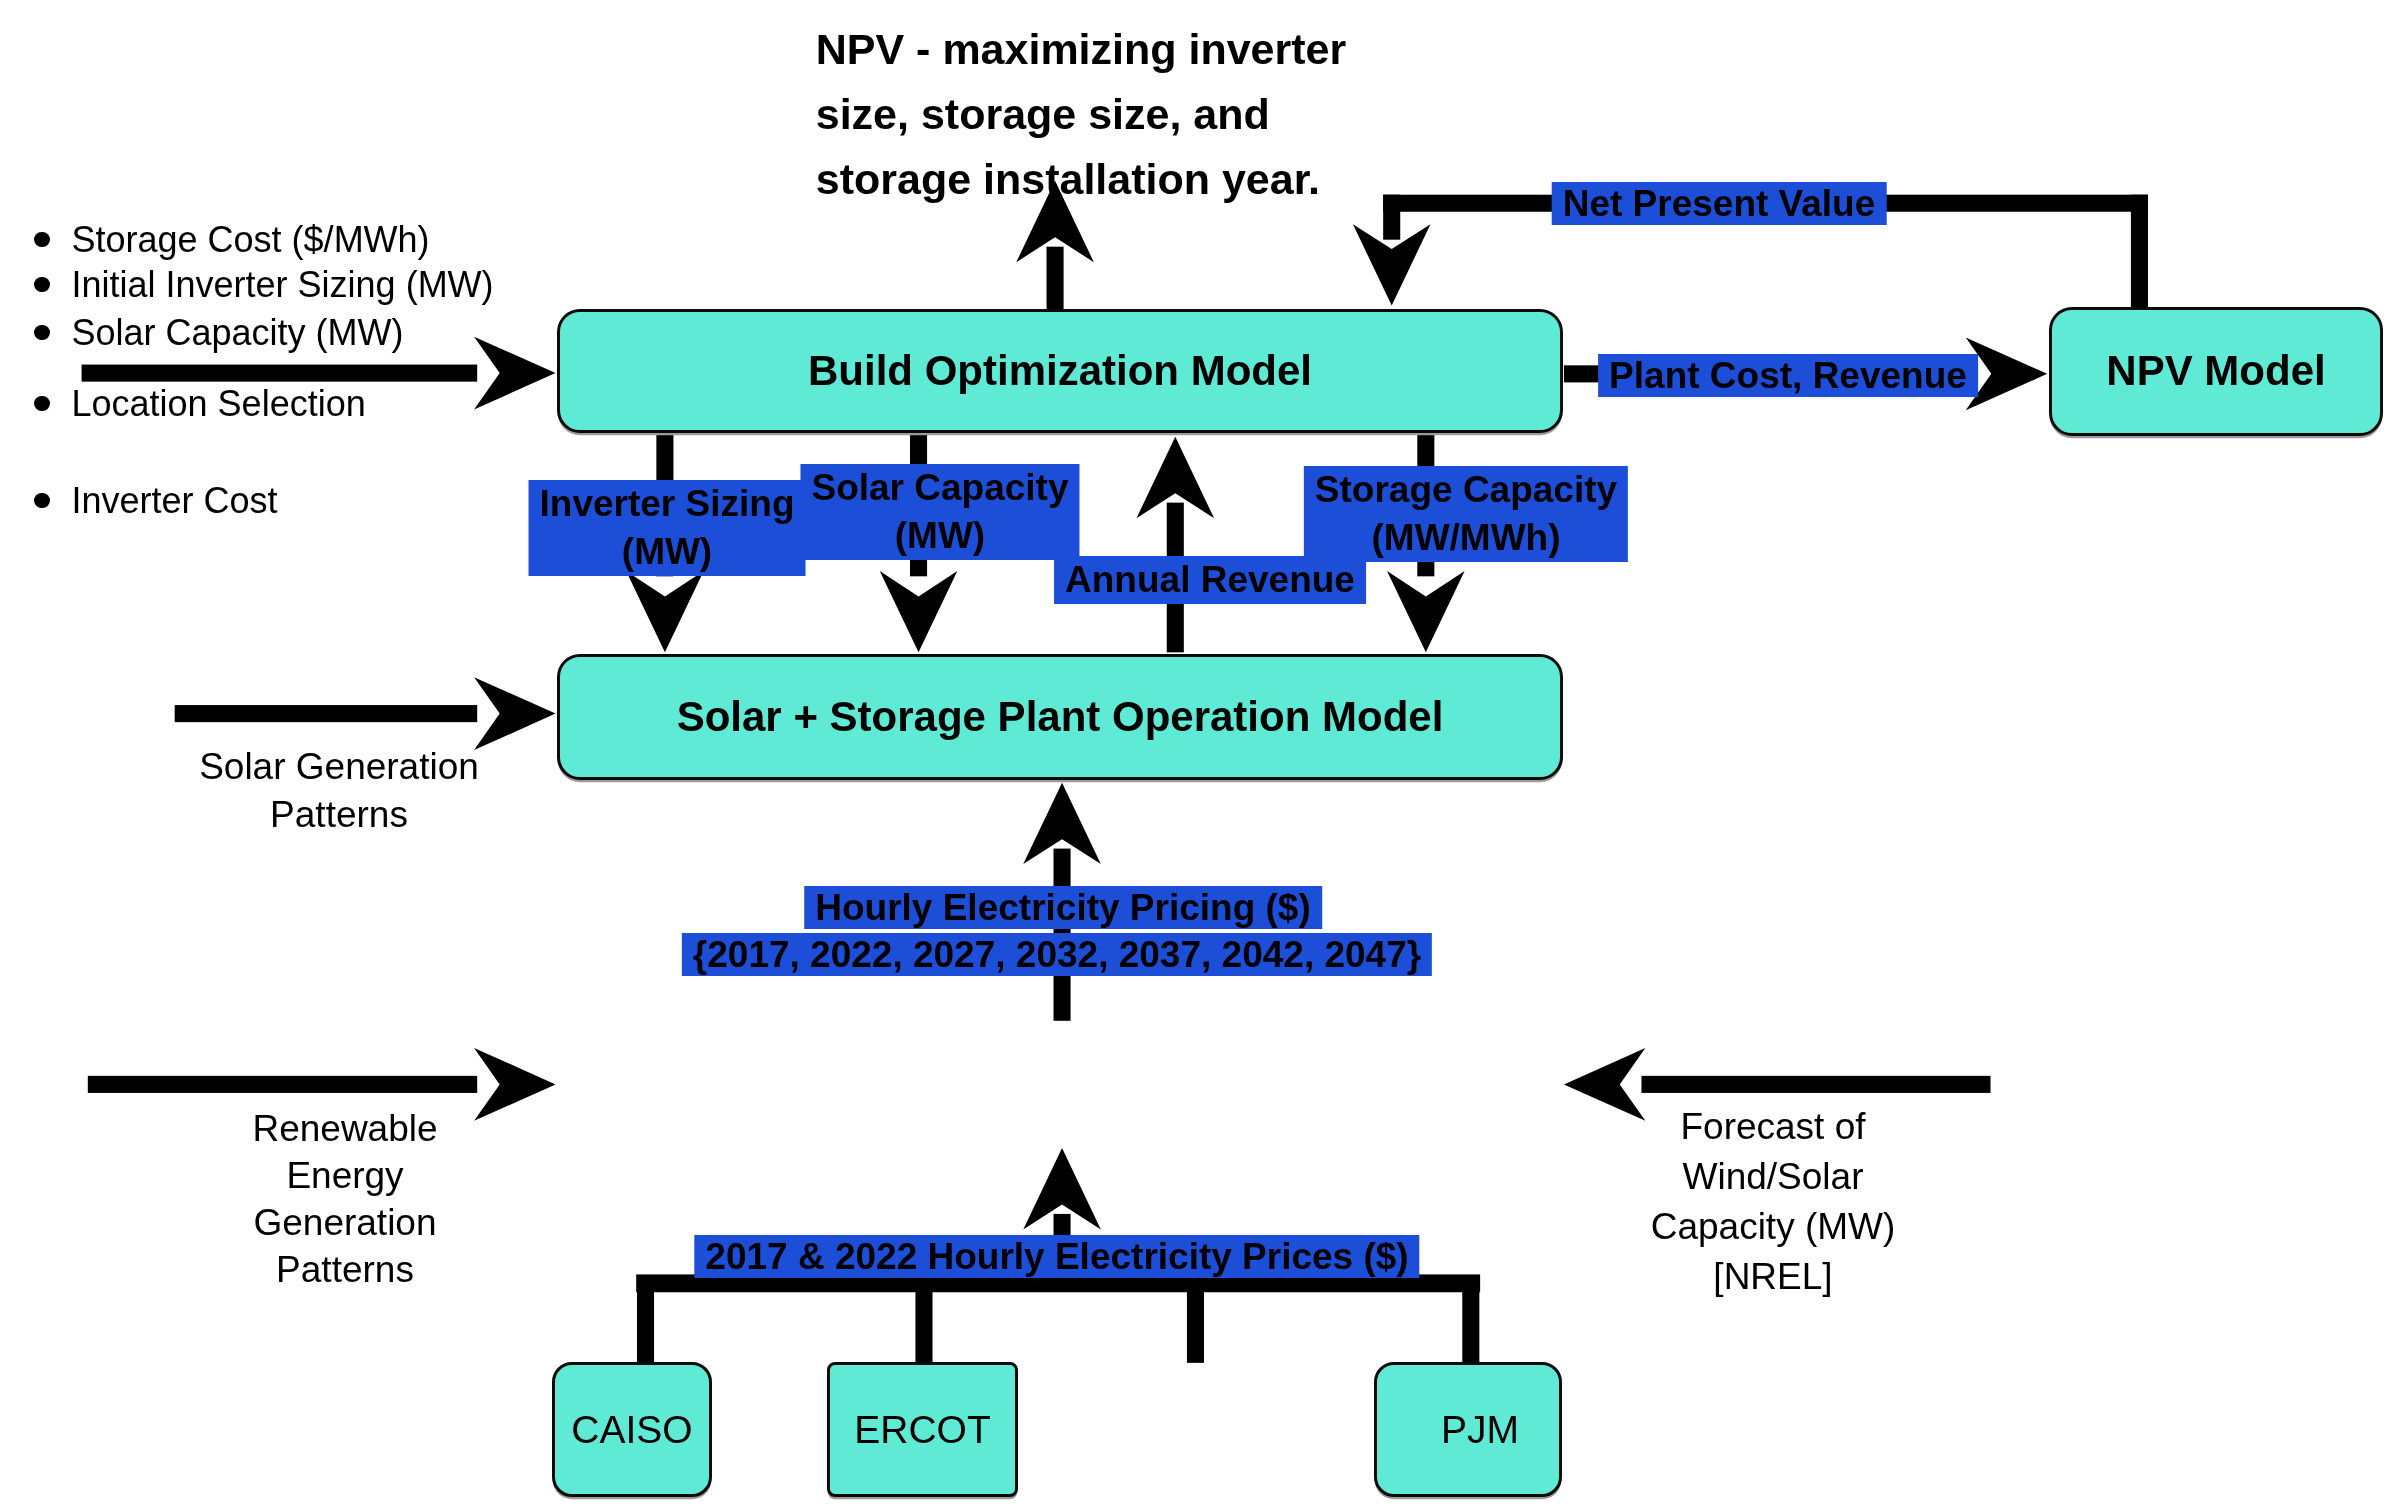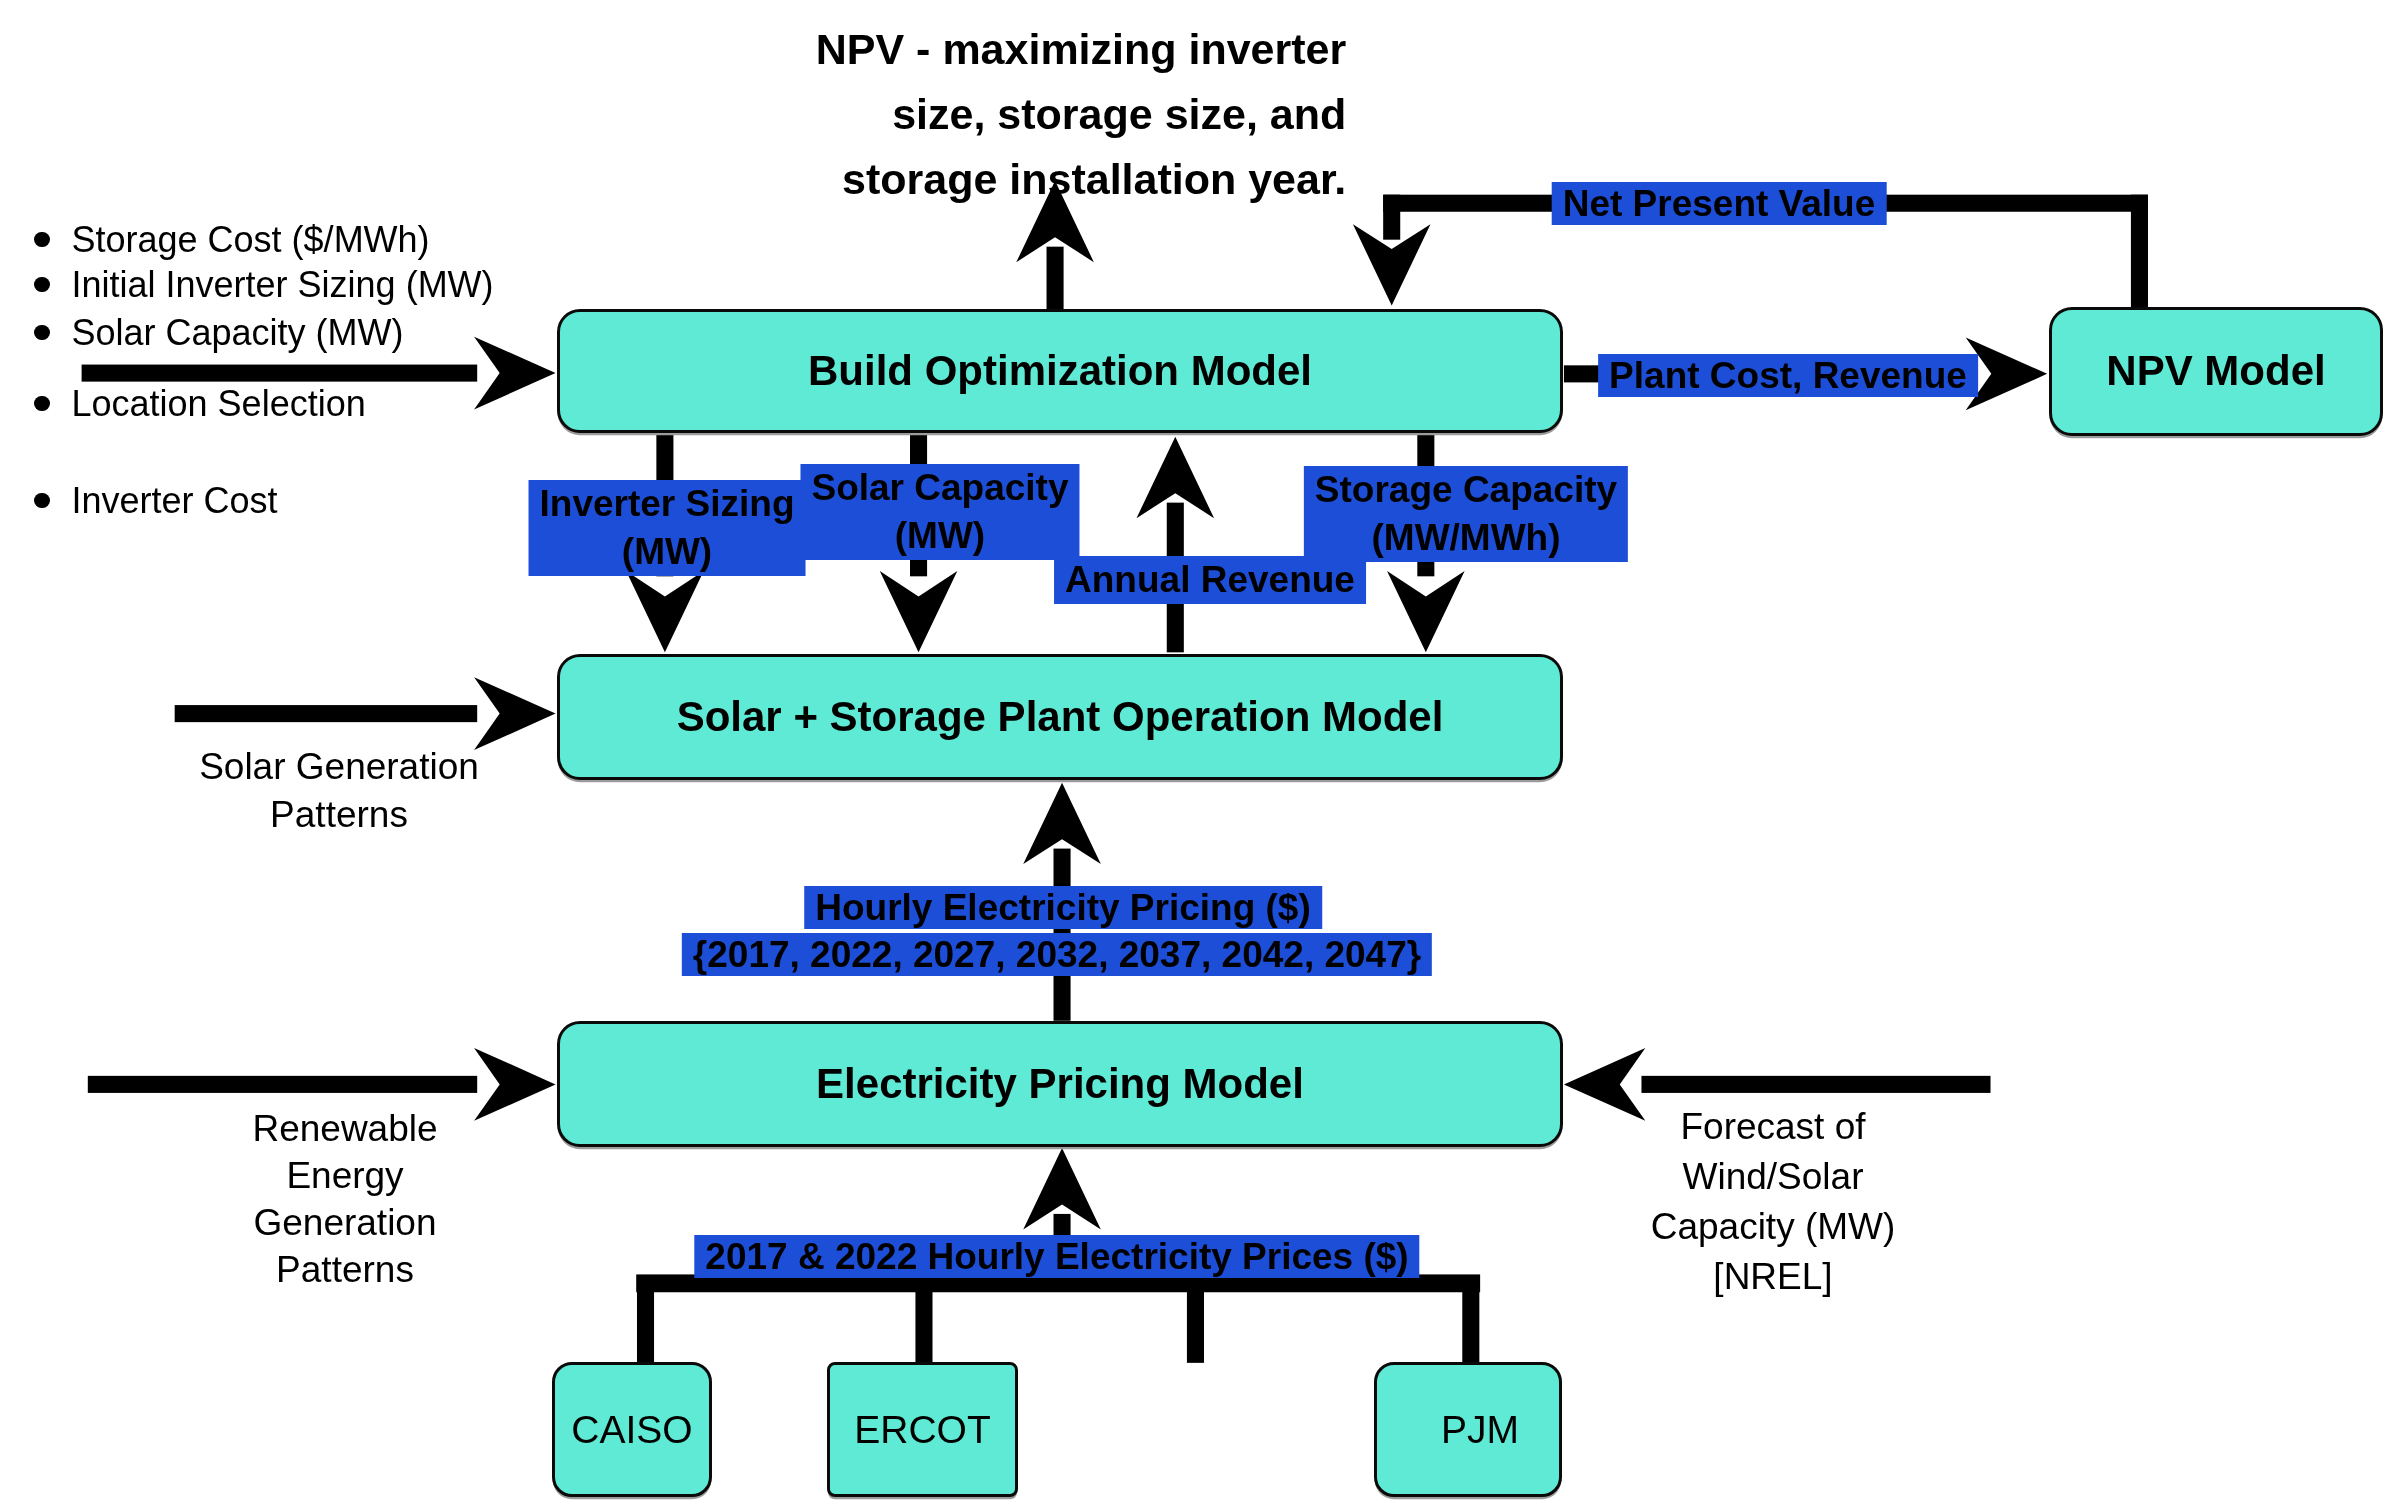--- a/index.html
+++ b/index.html
@@ -31,21 +31,21 @@
     position:absolute;
     font-size:37px;
     line-height:48px;
     text-align:center;
     white-space:pre-line;
     transform:translateX(-50%);
   }
   .lbl.bg{background:#1d4ed8;padding:0 11px;font-weight:bold;}
   .big-title{
     font-size:43px;line-height:65px;font-weight:bold;
-    text-align:right;transform:translateX(-50%);
+    text-align:left;transform:translateX(-50%);
     position:absolute;white-space:pre-line;
   }
   .bullet-row{
     position:absolute;
     display:flex;align-items:center;
     font-size:36px;line-height:47px;
     white-space:nowrap;
   }
   .dot{
     width:15.5px;height:15.5px;border-radius:50%;
@@ -136,23 +136,20 @@
   </svg>
 
   <div class="node" style="left:557px;top:309px;width:1006px;height:124px;">
     <span class="node-title">Build Optimization Model</span>
   </div>
 
   <div class="node" style="left:557px;top:654px;width:1006px;height:126px;">
     <span class="node-title">Solar + Storage Plant Operation Model</span>
   </div>
 
-  <div class="node" style="left:557px;top:1021px;width:1006px;height:126px;">
-    <span class="node-title">Electricity Pricing Model</span>
-  </div>
 
   <div class="node" style="left:2049px;top:307px;width:334px;height:129px;">
     <span class="node-title">NPV Model</span>
   </div>
 
   <div class="node" style="left:552px;top:1362px;width:160px;height:135px;border-radius:20px;">
     <span class="iso-label">CAISO</span>
   </div>
   <div class="node" style="left:827px;top:1362px;width:191px;height:135px;border-radius:8px;">
     <span class="iso-label">ERCOT</span>

